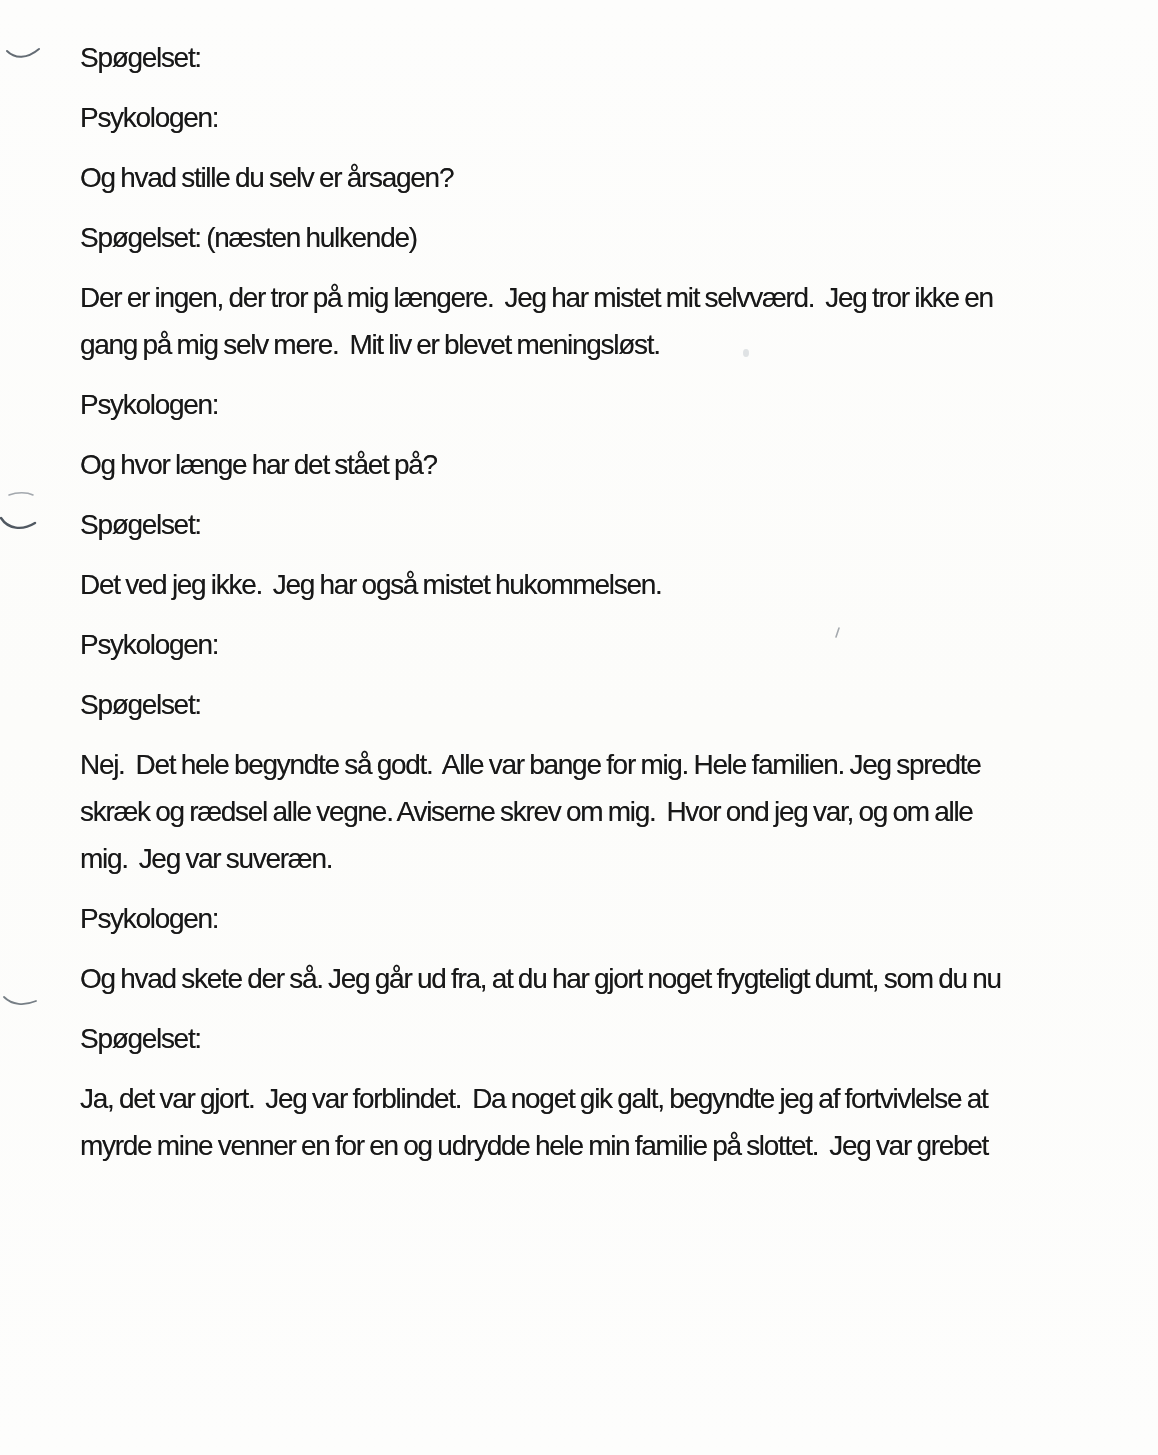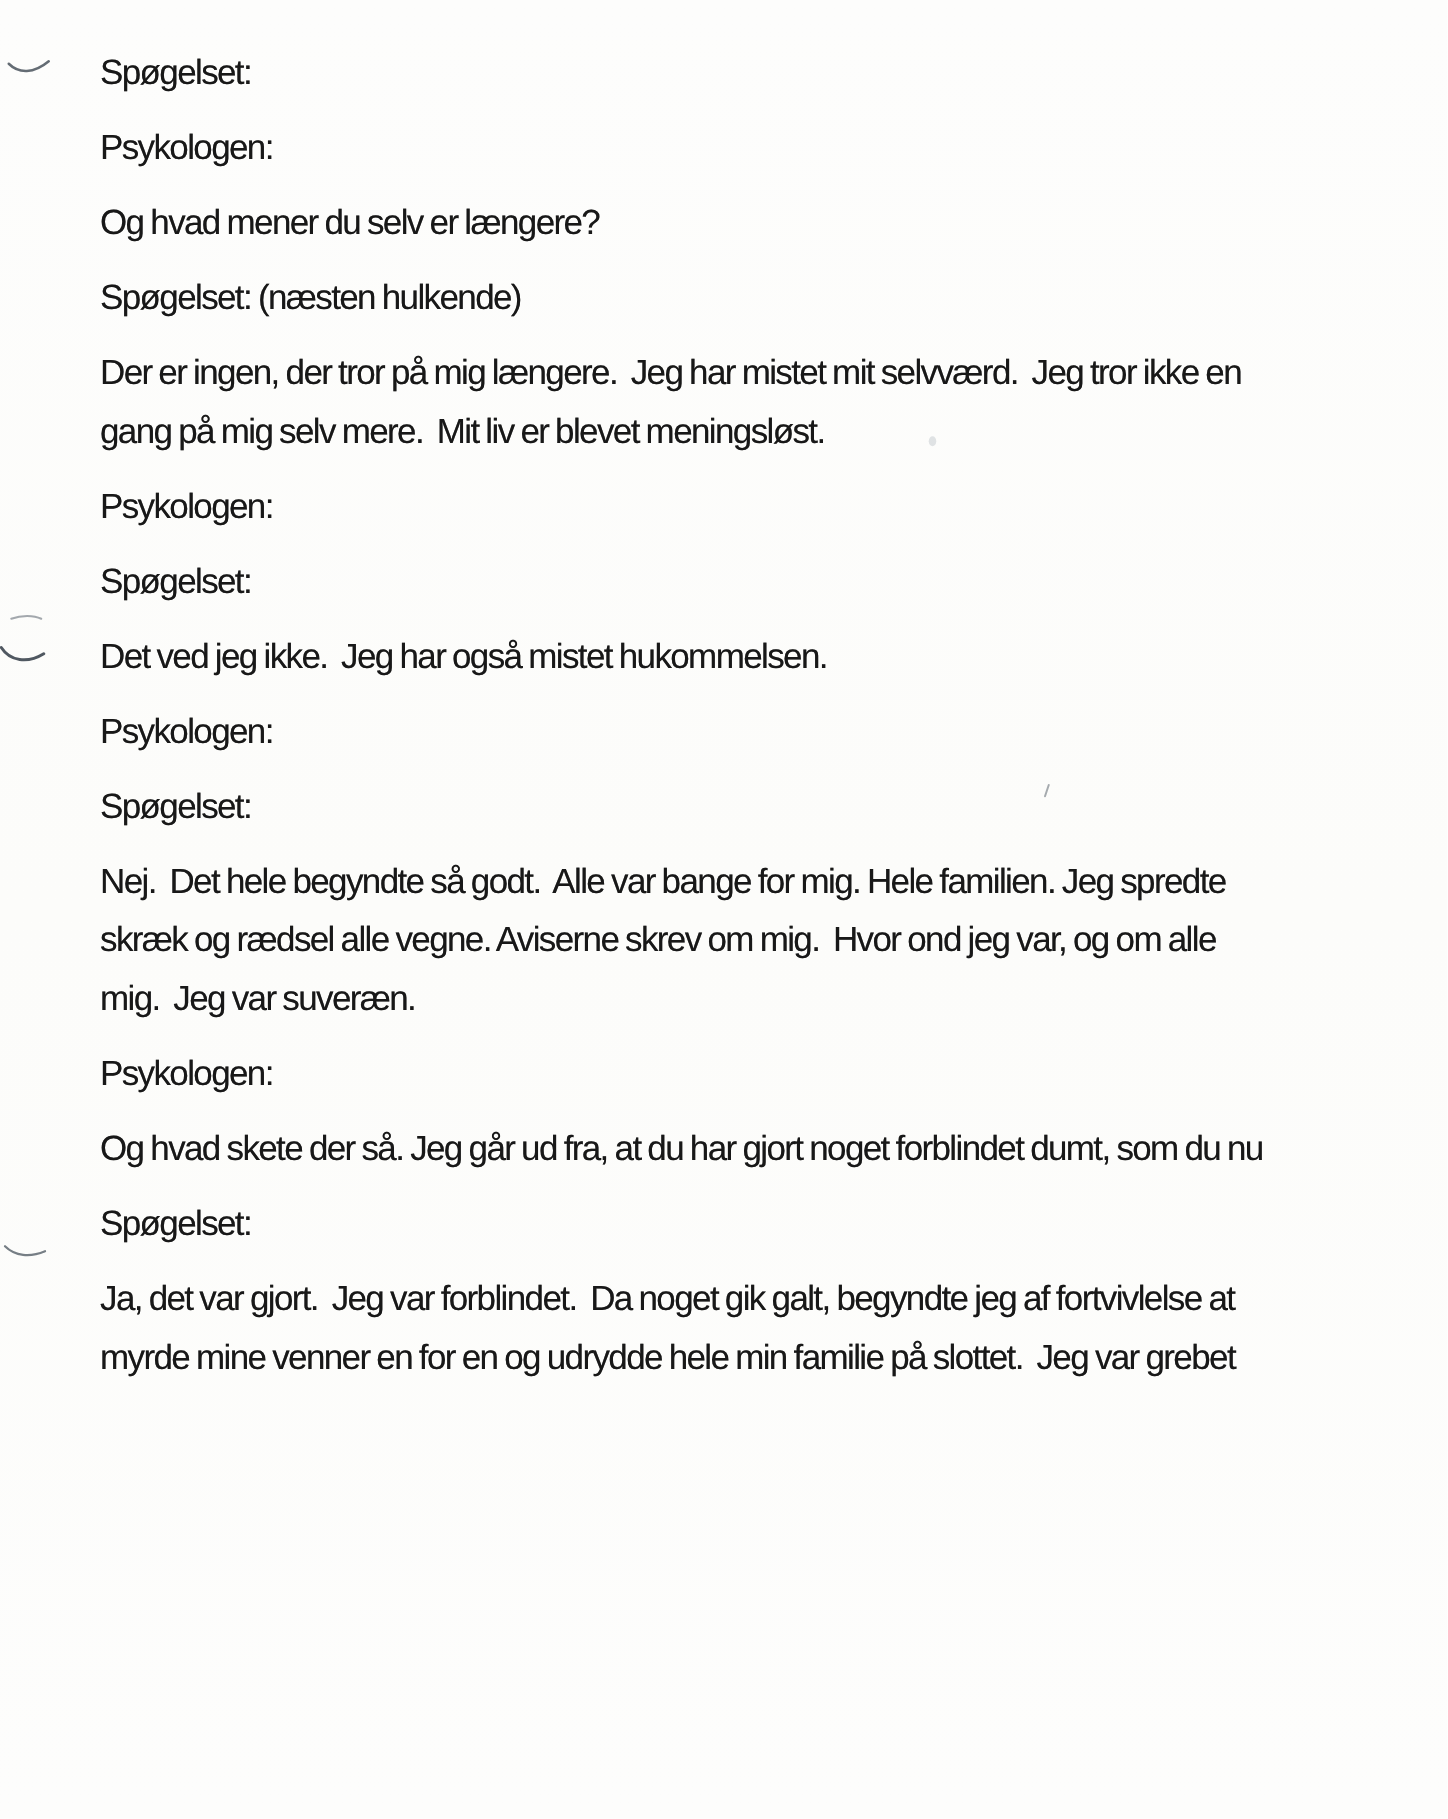--- a/index.html
+++ b/index.html
@@ -74,32 +74,35 @@
     <ellipse cx="6" cy="7" rx="3" ry="4" fill="#aab2ba" opacity="0.35"></ellipse>
   </svg>
 
   <article class="dialogue" id="dialogue-root">
       <section>
         <p class="speaker">Spøgelset:</p>
       </section>
       <section>
         <p class="speaker">Psykologen:</p>
         <p class="speech">
-          <span class="line">Og hvad mener du selv er længere?</span>
+          <span class="line">Og hvad stille du selv er årsagen?</span>
         </p>
       </section>
       <section>
         <p class="speaker">Spøgelset: (næsten hulkende)</p>
         <p class="speech">
           <span class="line">Der er ingen, der tror på mig længere.  Jeg har mistet mit selvværd.  Jeg tror ikke en</span>
           <span class="line">gang på mig selv mere.  Mit liv er blevet meningsløst.</span>
         </p>
       </section>
       <section>
         <p class="speaker">Psykologen:</p>
+        <p class="speech">
+          <span class="line">Og hvor længe har det stået på?</span>
+        </p>
       </section>
       <section>
         <p class="speaker">Spøgelset:</p>
         <p class="speech">
           <span class="line">Det ved jeg ikke.  Jeg har også mistet hukommelsen.</span>
         </p>
       </section>
       <section>
         <p class="speaker">Psykologen:</p>
       </section>
@@ -107,21 +110,21 @@
         <p class="speaker">Spøgelset:</p>
         <p class="speech">
           <span class="line">Nej.  Det hele begyndte så godt.  Alle var bange for mig. Hele familien. Jeg spredte</span>
           <span class="line">skræk og rædsel alle vegne. Aviserne skrev om mig.  Hvor ond jeg var, og om alle</span>
           <span class="line">mig.  Jeg var suveræn.</span>
         </p>
       </section>
       <section>
         <p class="speaker">Psykologen:</p>
         <p class="speech">
-          <span class="line">Og hvad skete der så. Jeg går ud fra, at du har gjort noget forblindet dumt, som du nu</span>
+          <span class="line">Og hvad skete der så. Jeg går ud fra, at du har gjort noget frygteligt dumt, som du nu</span>
         </p>
       </section>
       <section>
         <p class="speaker">Spøgelset:</p>
         <p class="speech">
           <span class="line">Ja, det var gjort.  Jeg var forblindet.  Da noget gik galt, begyndte jeg af fortvivlelse at</span>
           <span class="line">myrde mine venner en for en og udrydde hele min familie på slottet.  Jeg var grebet</span>
         </p>
       </section>
     </article>

